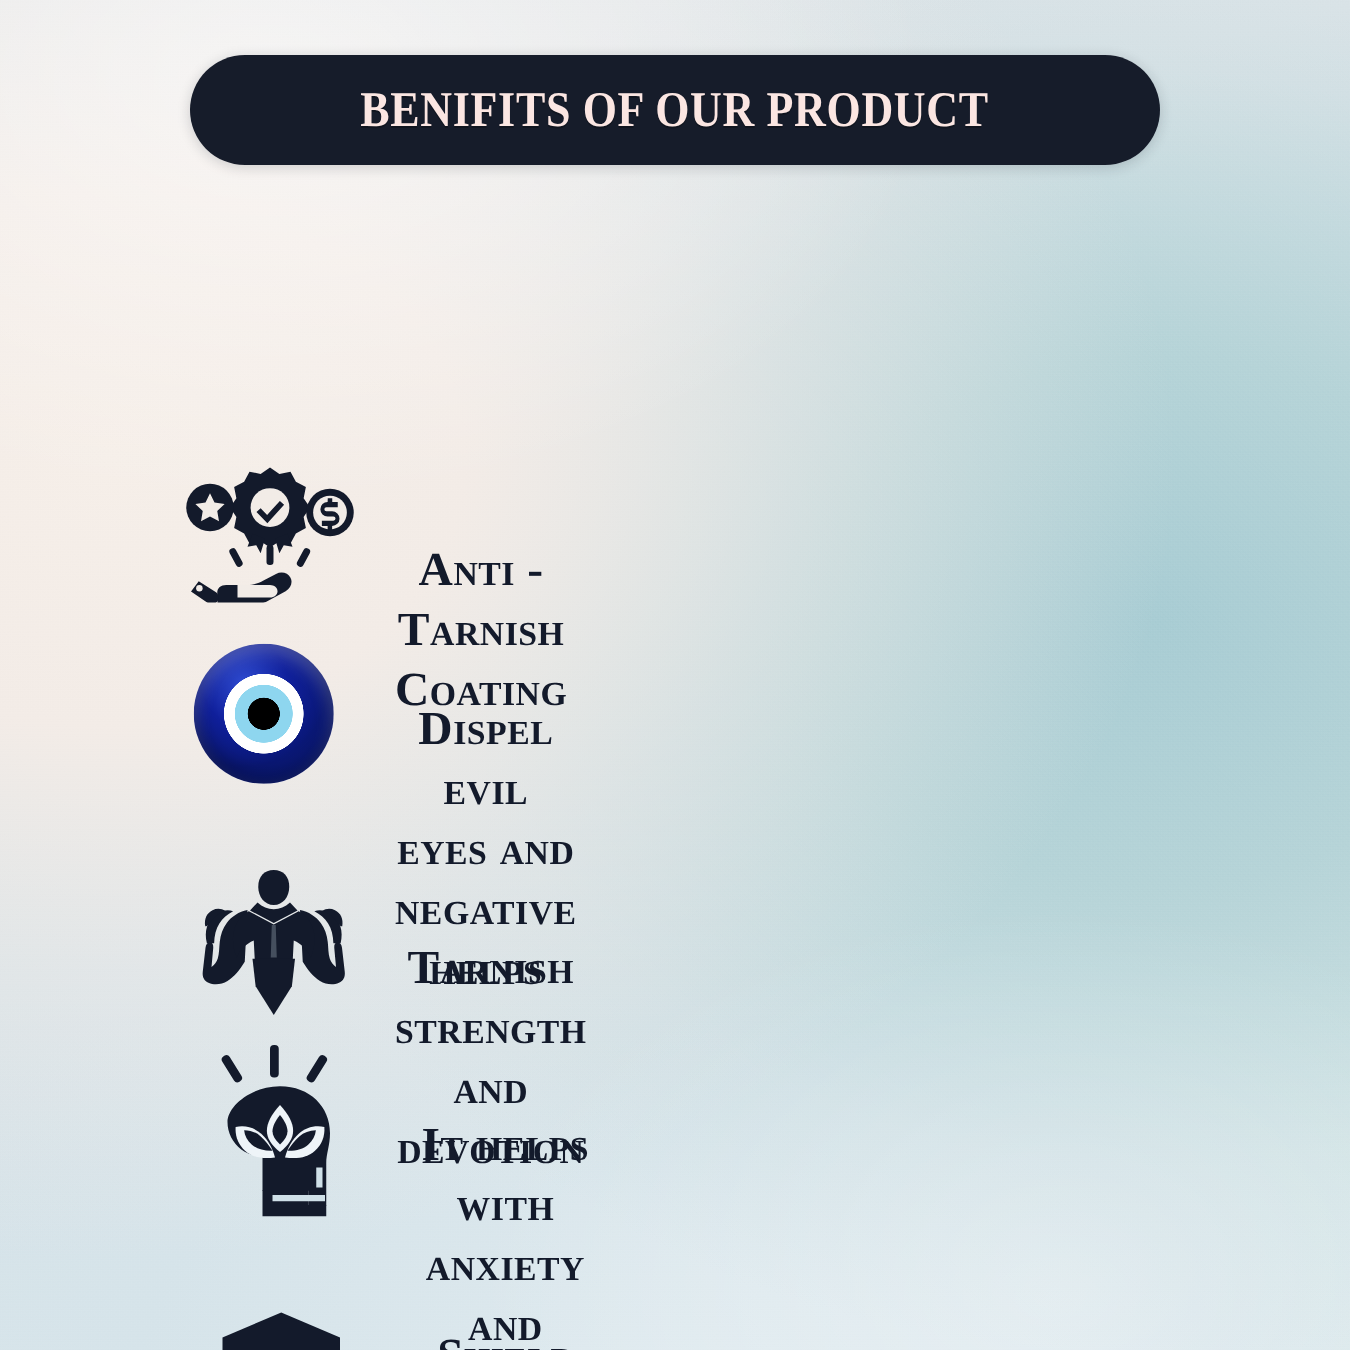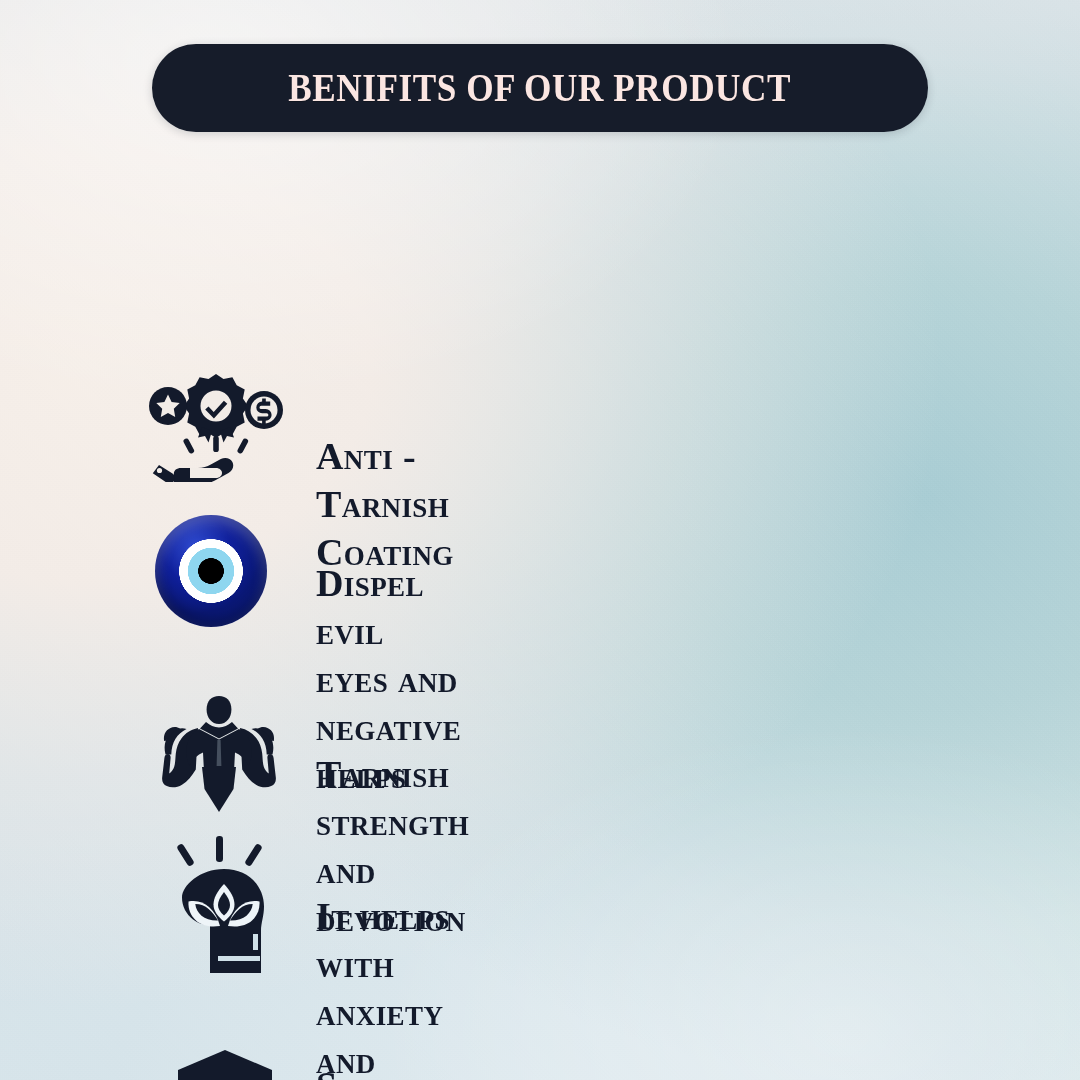--- a/index.html
+++ b/index.html
@@ -9,20 +9,21 @@
     background: #ffffff;
   }
 
   .canvas {
     position: relative;
     width: 1080px;
     height: 1080px;
     overflow: hidden;
     font-family: "Liberation Serif", "DejaVu Serif", serif;
     background-color: #cfdde2;
+    text-align: center;
   }
 
   
   .bg-layer {
     position: absolute;
     inset: 0;
     pointer-events: none;
   }
   .bg-base {
     background:

